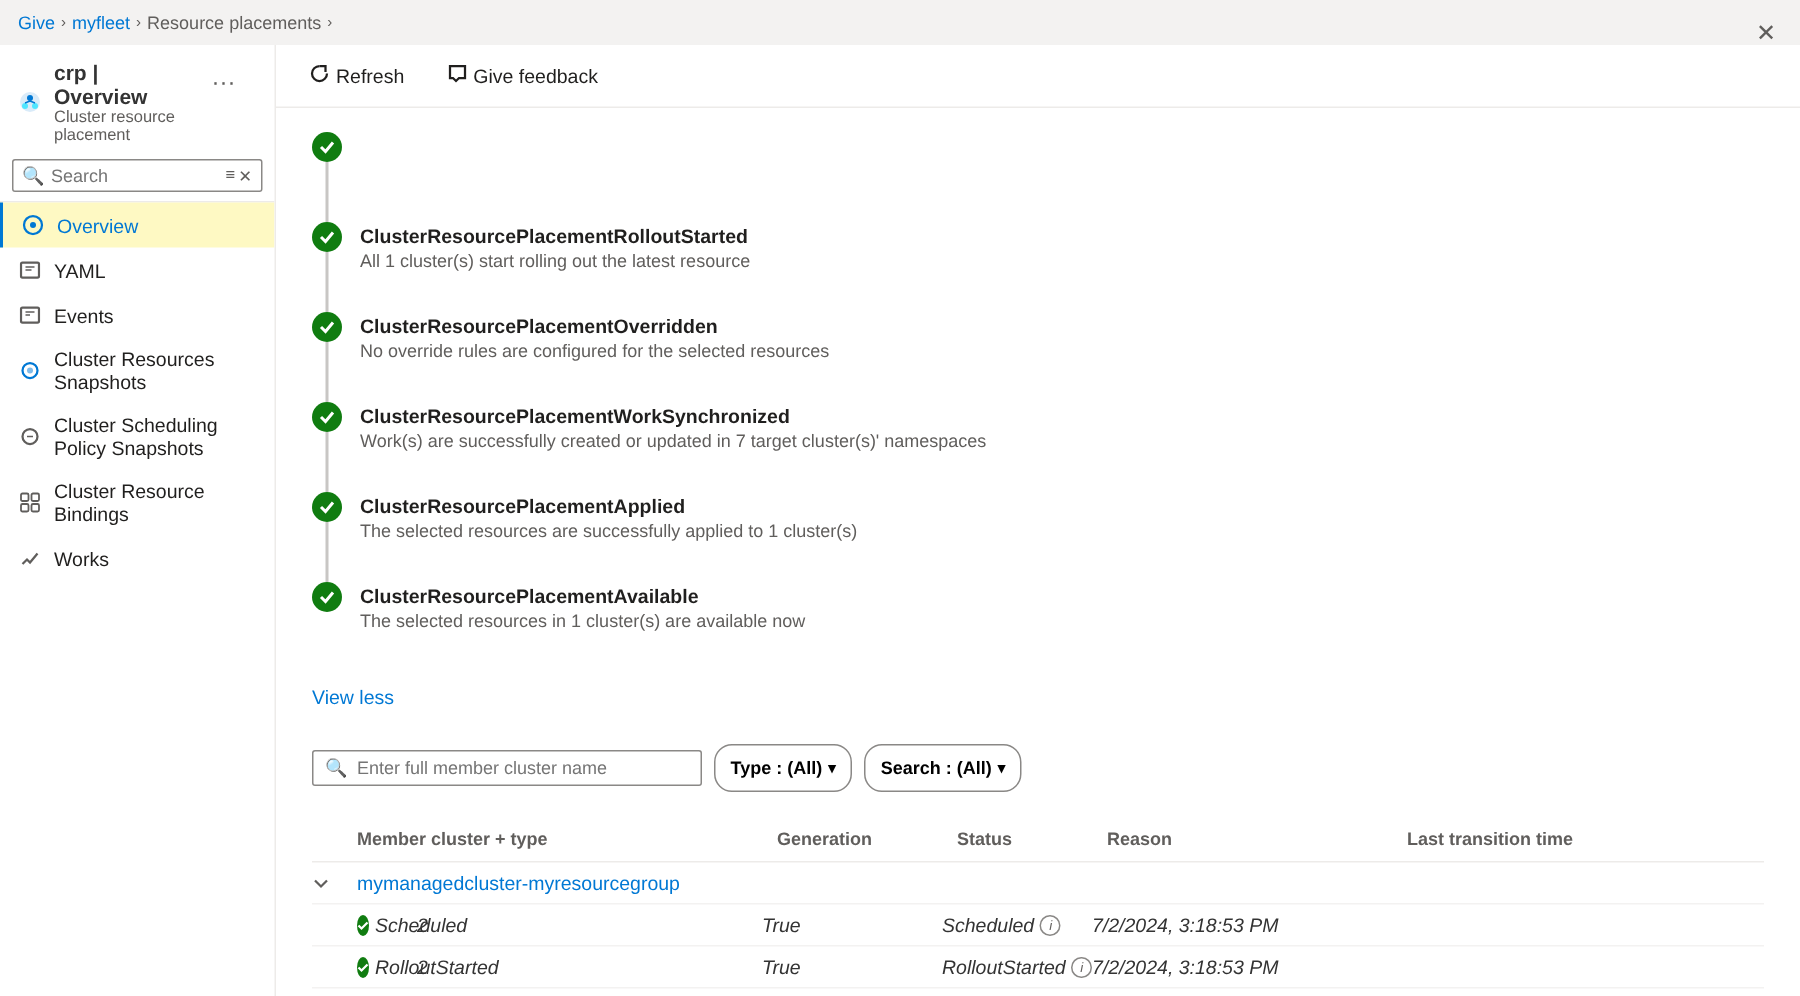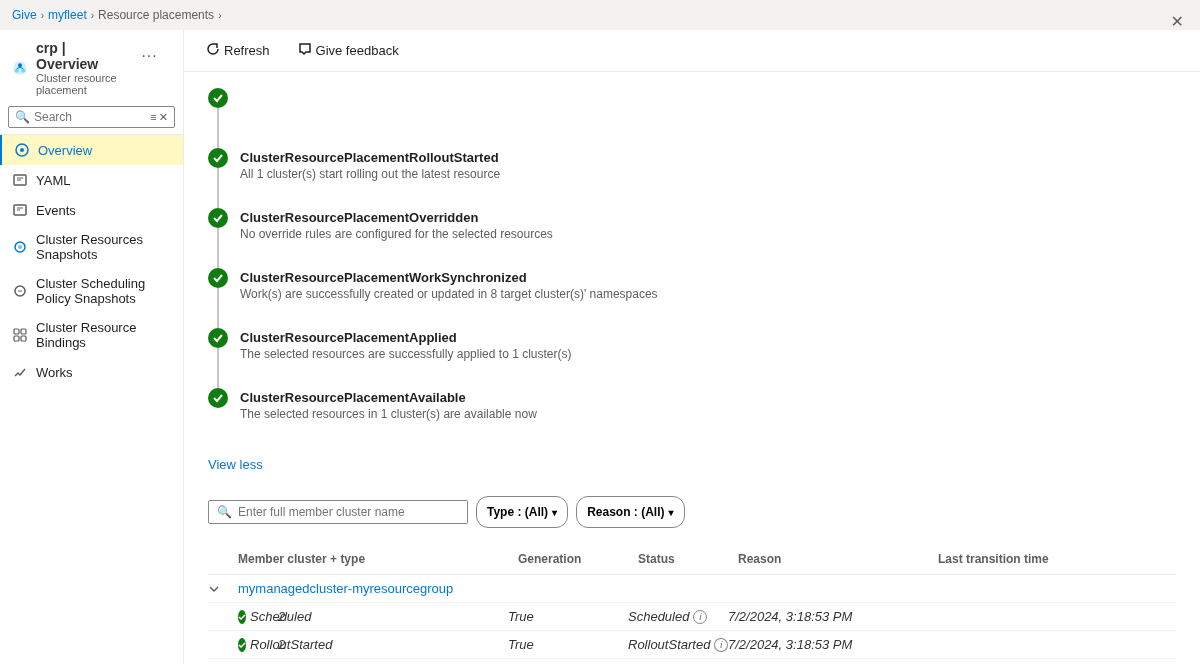--- a/index.html
+++ b/index.html
@@ -264,21 +264,21 @@
         <div class="timeline-left">
           <div class="timeline-dot">
             <svg viewBox="0 0 12 12">
                 <polyline points="2,6 5,9 10,3" fill="none" stroke="white" stroke-width="2"></polyline>
               </svg>
           </div>
           <div class="timeline-line"></div>
         </div>
         <div class="timeline-content">
           <div class="timeline-title">ClusterResourcePlacementWorkSynchronized</div>
-          <div class="timeline-desc">Work(s) are successfully created or updated in 8 target cluster(s)' namespaces</div>
+          <div class="timeline-desc">Work(s) are successfully created or updated in 7 target cluster(s)' namespaces</div>
         </div>
       </div>
 
       <div class="timeline-item">
         <div class="timeline-left">
           <div class="timeline-dot">
             <svg viewBox="0 0 12 12">
                 <polyline points="2,6 5,9 10,3" fill="none" stroke="white" stroke-width="2"></polyline>
               </svg>
           </div>
@@ -312,21 +312,21 @@
     <div class="filter-row">
       <div class="filter-search">
         <span style="color:#a19f9d;font-size:12px;">🔍</span>
         <input type="text" placeholder="Enter full member cluster name" style="">
       </div>
       <button class="filter-badge">
         <span>Type : (All)</span>
         <span style="font-size:10px;">▾</span>
       </button>
       <button class="filter-badge">
-        <span>Reason : (All)</span>
+        <span>Search : (All)</span>
         <span style="font-size:10px;">▾</span>
       </button>
     </div>
 
     <div class="table-container">
 
       <div class="table-header">
         <div></div>
         <div>Member cluster + type</div>
         <div>Generation</div>

